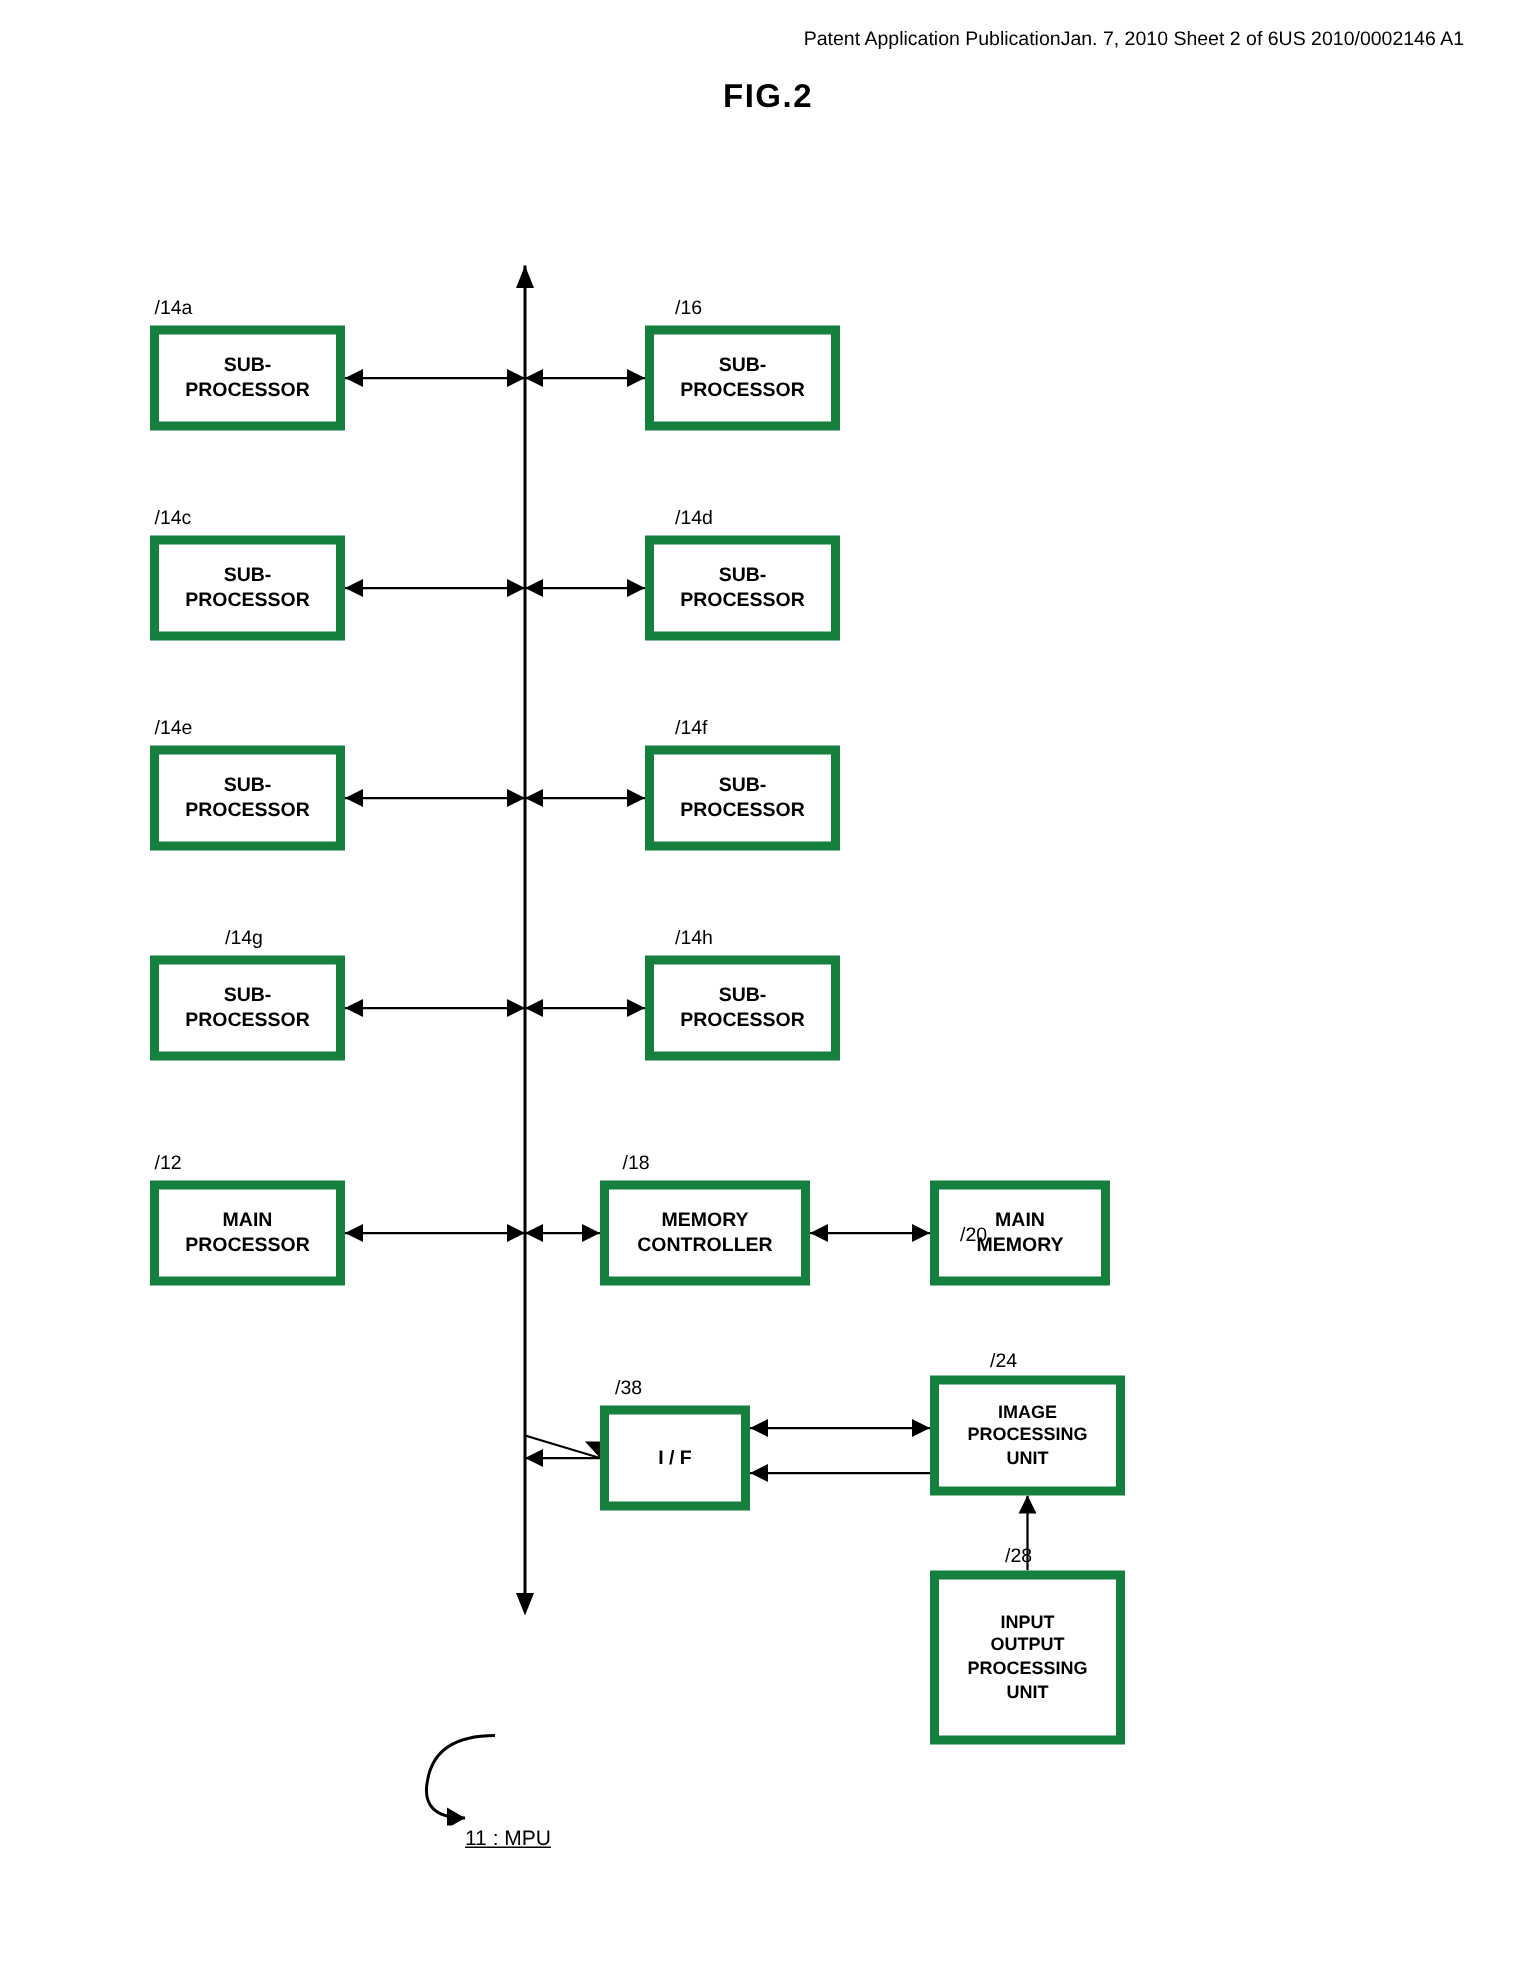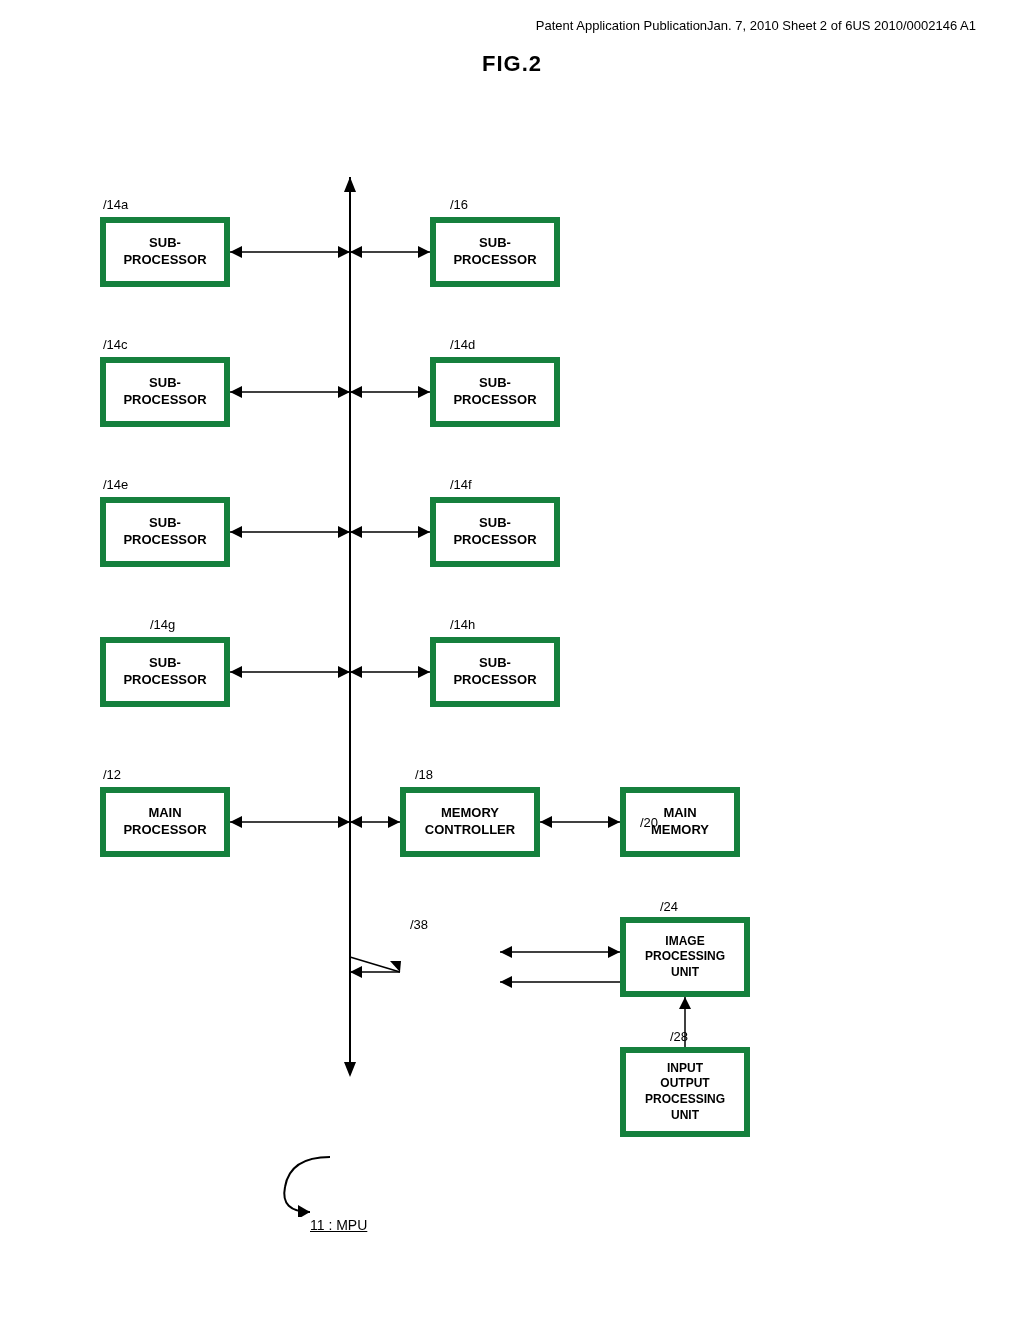--- a/index.html
+++ b/index.html
@@ -169,26 +169,27 @@
 
   <div class="box" style="left:100px;top:700px;width:130px;height:70px;">MAIN<br>PROCESSOR</div>
   <span class="label" style="left:103px;top:680px;">/12</span>
 
   <div class="box" style="left:400px;top:700px;width:140px;height:70px;">MEMORY<br>CONTROLLER</div>
   <span class="label" style="left:415px;top:680px;">/18</span>
 
   <div class="box" style="left:620px;top:700px;width:120px;height:70px;">MAIN<br>MEMORY</div>
   <span class="label" style="left:640px;top:708px;margin-top:20px;">/20</span>
 
+  <div class="box" style="left:400px;top:850px;width:100px;height:70px;">I / F</div>
   <span class="label" style="left:410px;top:830px;">/38</span>
 
   <div class="box" style="left:620px;top:830px;width:130px;height:80px;font-size:12px;">IMAGE<br>PROCESSING<br>UNIT</div>
   <span class="label" style="left:660px;top:812px;">/24</span>
 
-  <div class="box" style="left:620px;top:960px;width:130px;height:90px;font-size:12px;">INPUT<br>OUTPUT<br>PROCESSING<br>UNIT</div>
+  <div class="box" style="left:620px;top:960px;width:130px;height:116px;font-size:12px;">INPUT<br>OUTPUT<br>PROCESSING<br>UNIT</div>
   <span class="label" style="left:670px;top:942px;">/28</span>
 
   <svg style="position:absolute;left:270px;top:1060px;width:120px;height:70px;">
     <path d="M 60,10 Q 20,10 15,40 Q 10,65 40,65" stroke="#000" stroke-width="2" fill="none"></path>
     <polygon points="40,65 28,58 28,72" fill="#000"></polygon>
   </svg>
   <span class="label" style="left:310px;top:1130px;font-size:14px;text-decoration:underline;">11 : MPU</span>
 
 </div>
 

